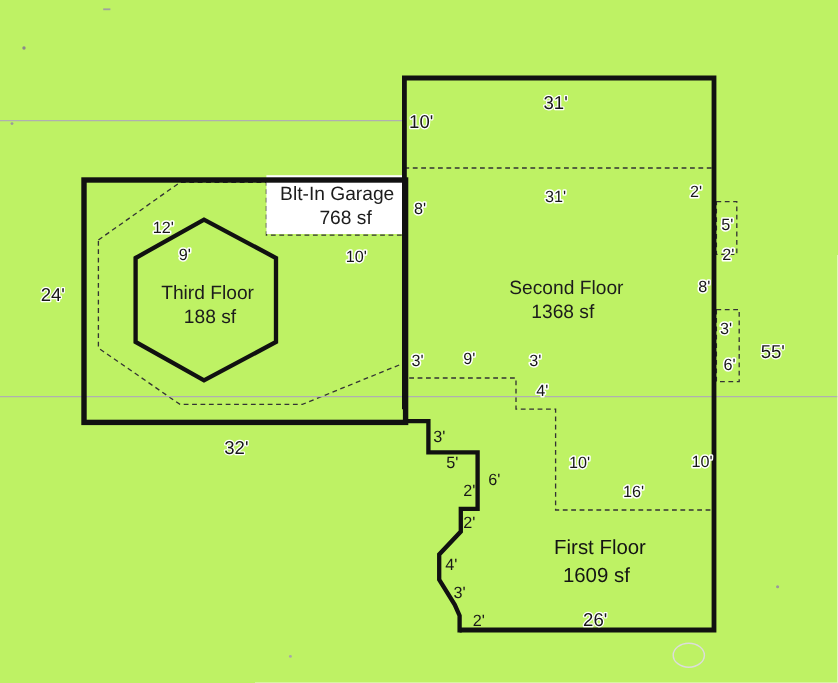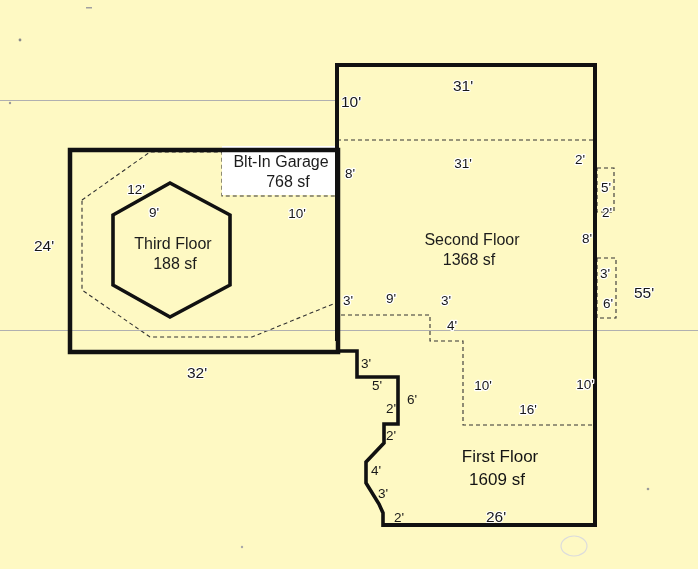--- a/index.html
+++ b/index.html
@@ -1,16 +1,16 @@
 <!DOCTYPE html>
 <html><head>
 <meta charset="utf-8">
 <style>
   html,body { margin:0; padding:0; background:#ffffff; }
-  #canvas { position:relative; width:698px; height:569px; background:#fef9c3; overflow:hidden; }
+  #canvas { position:relative; width:698px; height:569px; background:#bef264; overflow:hidden; }
   svg { position:absolute; left:0; top:0; }
   text { font-family:"Liberation Sans", sans-serif; fill:#181818; text-anchor:middle; }
   .dim { font-size:13.5px; paint-order:stroke; stroke:#ffffff; stroke-width:2.5px; stroke-linejoin:round; }
   .dim-plain { font-size:13.5px; }
   .dim-lg { font-size:15.5px; paint-order:stroke; stroke:#ffffff; stroke-width:2px; stroke-linejoin:round; }
   .floorname { font-size:16px; fill:#1c1c1c; }
   .floorname-lg { font-size:17px; fill:#141414; }
   .wall { stroke:#111111; fill:none; }
   .dashed { stroke:#333333; stroke-width:1.1; fill:none; stroke-dasharray:4 3; }
   .faint { stroke:#b0b0b0; stroke-width:1; }

